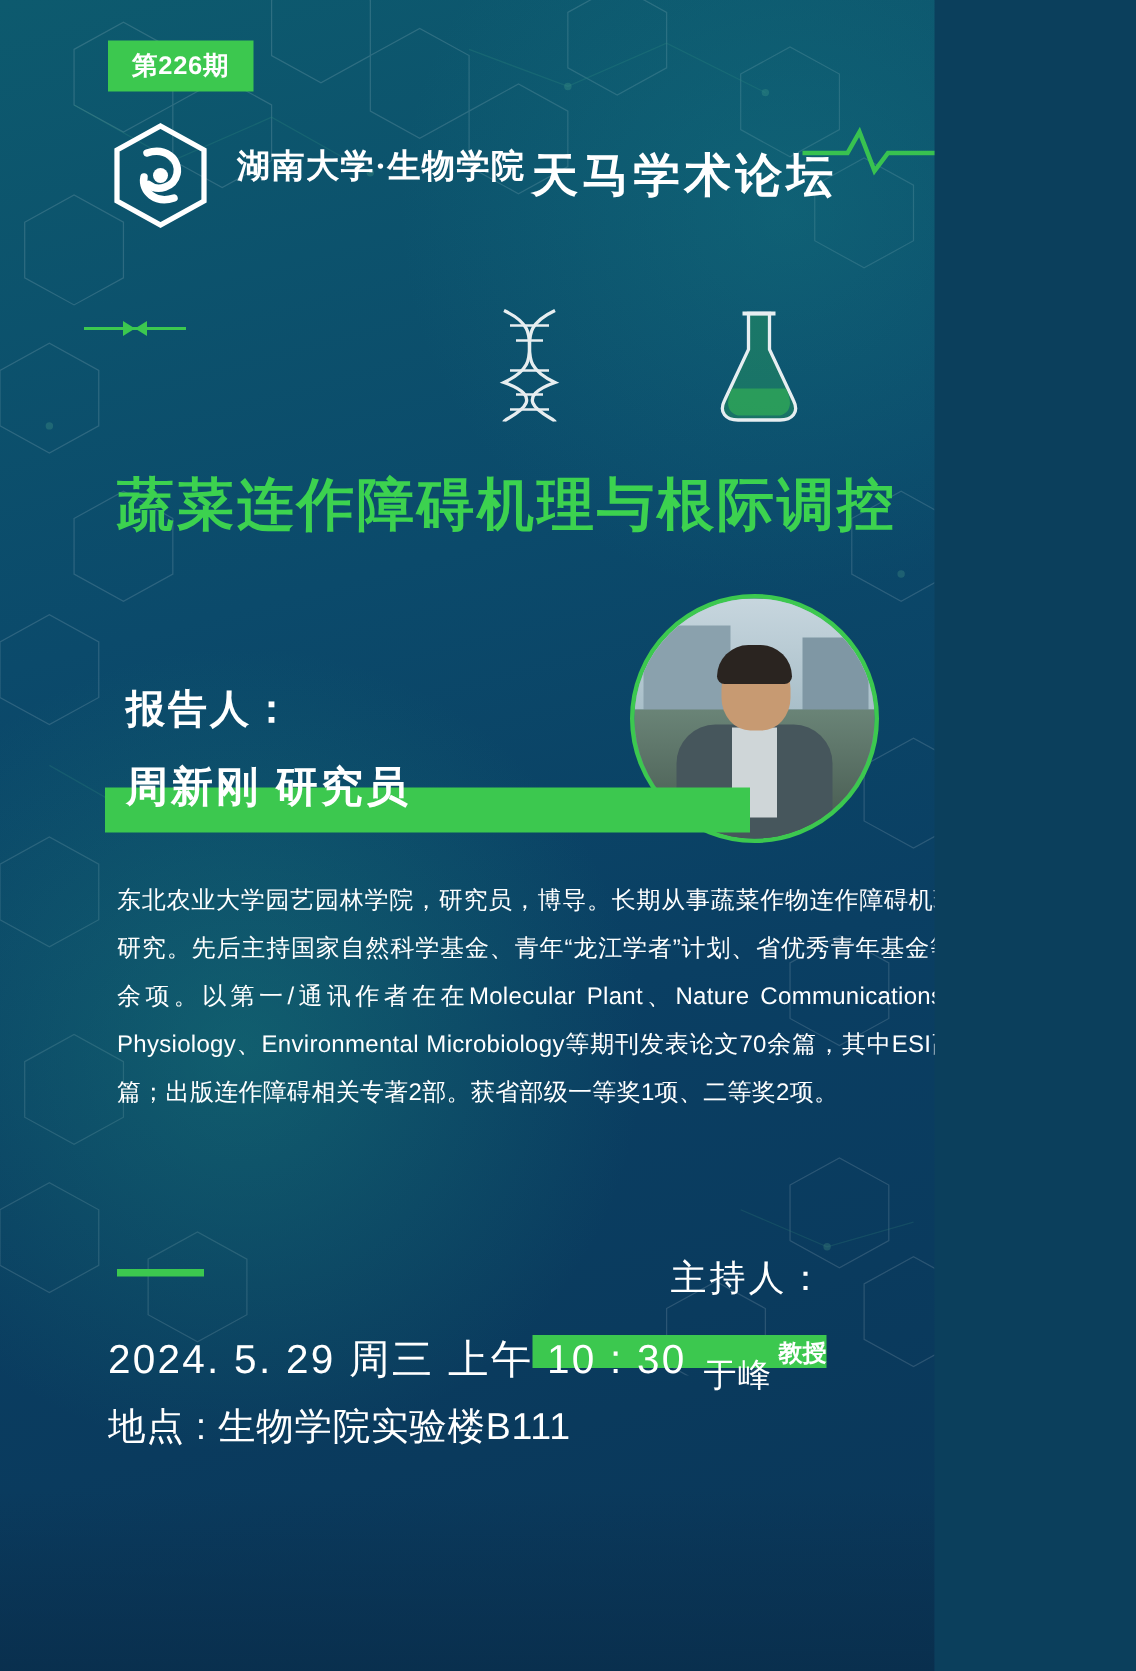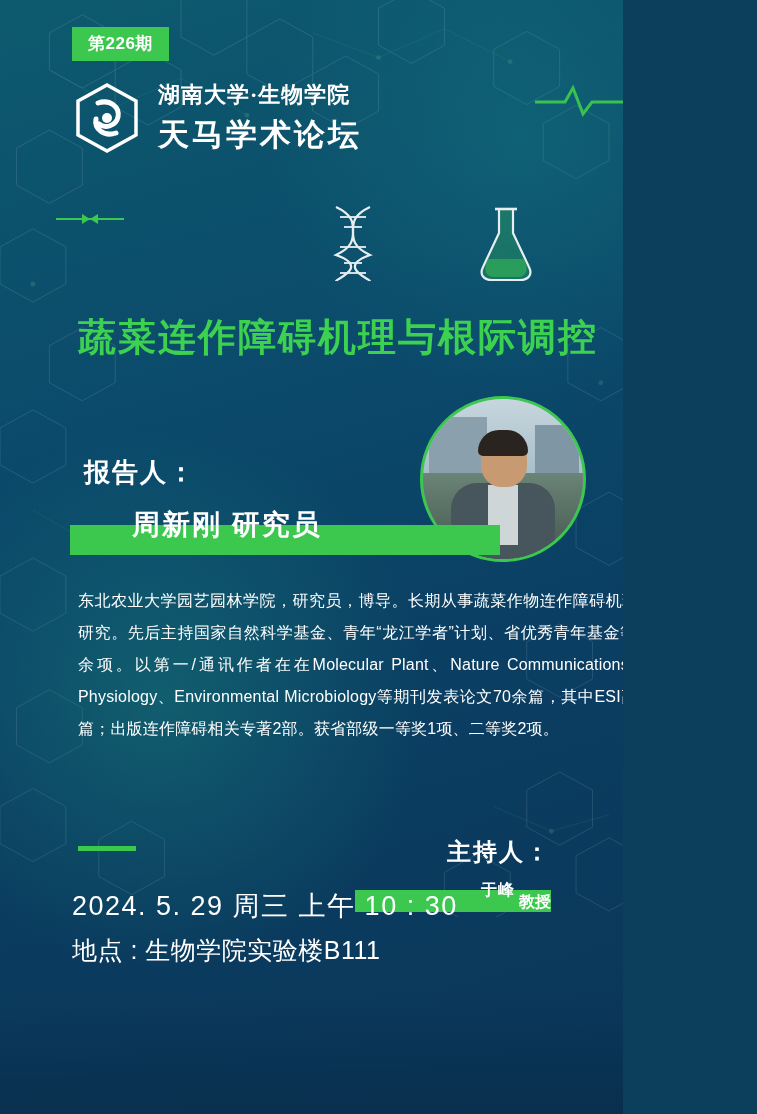--- a/index.html
+++ b/index.html
@@ -57,21 +57,21 @@
     position: absolute;
     left: 70px; top: 80px;
     display: flex;
     align-items: center;
     gap: 14px;
   }
   .logo-mark {
     width: 74px; height: 74px;
     flex: 0 0 74px;
   }
-  .logo-text { display: flex; flex-direction: column; gap: 4px; }
+  .logo-text { display: flex; gap: 4px; }
   .logo-line1 {
     color: #ffffff;
     font-size: 22px;
     font-weight: bold;
     letter-spacing: 1px;
     font-family: "Liberation Serif", serif;
   }
   .logo-line2 {
     color: #ffffff;
     font-size: 31px;
@@ -155,21 +155,20 @@
     width: 430px; height: 30px;
     background: #3cc84f;
   }
   .speaker-name {
     position: absolute;
     left: 84px; top: 506px;
     color: #ffffff;
     font-size: 28px;
     font-weight: bold;
     letter-spacing: 2px;
-    margin-left: 48px;
   }
 
   
   .portrait {
     position: absolute;
     right: 37px; top: 396px;
     width: 166px; height: 166px;
     border-radius: 50%;
     border: 3px solid #3cc84f;
     overflow: hidden;
@@ -211,35 +210,35 @@
     width: 58px; height: 5px;
     background: #3cc84f;
   }
 
   
   .host-label {
     position: absolute;
     right: 72px; top: 836px;
     color: #ffffff;
     font-size: 24px;
-    font-weight: bold;
+    font-weight: normal;
     letter-spacing: 2px;
   }
   .host-bar {
     position: absolute;
     right: 72px; top: 890px;
     width: 196px; height: 22px;
     background: #3cc84f;
   }
   .host-name {
     position: absolute;
-    right: 108px; top: 880px;
-    color: #ffffff;
-    font-size: 16px;
-    font-weight: bold;
+    right: 108px; top: 902px;
+    color: #ffffff;
+    font-size: 22px;
+    font-weight: normal;
     letter-spacing: 1px;
   }
   .host-title {
     position: absolute;
     right: 72px; top: 892px;
     color: #ffffff;
     font-size: 16px;
     font-weight: bold;
   }
 

